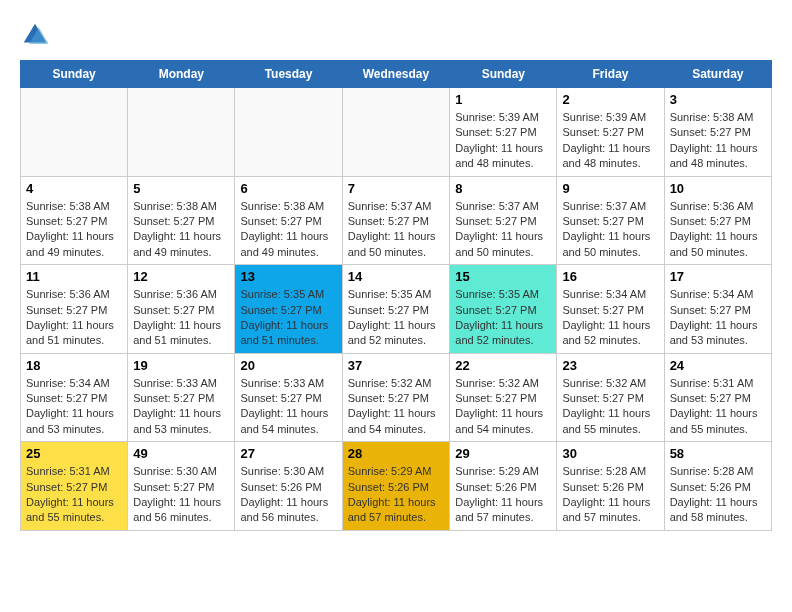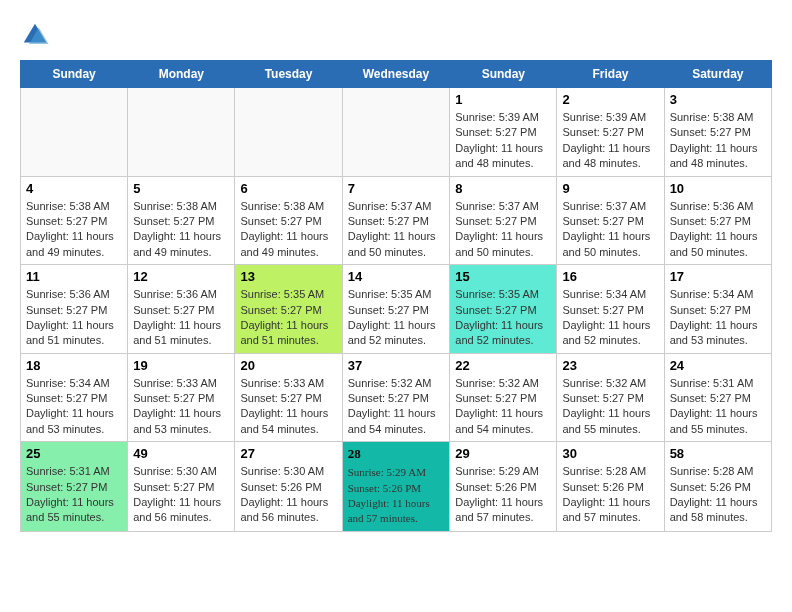--- a/index.html
+++ b/index.html
@@ -204,21 +204,21 @@
 Daylight: 11 hours
 and 51 minutes.</div>
         </td>
         <td style="background: rgb(255, 255, 255);">
           <div class="day-number">12</div>
           <div class="day-info" style="white-space: pre-line;">Sunrise: 5:36 AM
 Sunset: 5:27 PM
 Daylight: 11 hours
 and 51 minutes.</div>
         </td>
-        <td style="background: #bef264;">
+        <td style="background: #0ea5e9;">
           <div class="day-number">13</div>
           <div class="day-info" style="white-space: pre-line;">Sunrise: 5:35 AM
 Sunset: 5:27 PM
 Daylight: 11 hours
 and 51 minutes.</div>
         </td>
         <td style="background: rgb(255, 255, 255);">
           <div class="day-number">14</div>
           <div class="day-info" style="white-space: pre-line;">Sunrise: 5:35 AM
 Sunset: 5:27 PM
@@ -292,42 +292,42 @@
         </td>
         <td>
           <div class="day-number">24</div>
           <div class="day-info" style="white-space: pre-line;">Sunrise: 5:31 AM
 Sunset: 5:27 PM
 Daylight: 11 hours
 and 55 minutes.</div>
         </td>
       </tr>
       <tr class="week">
-        <td style="background: #86efac;">
+        <td style="background: #fde047;">
           <div class="day-number">25</div>
           <div class="day-info" style="white-space: pre-line;">Sunrise: 5:31 AM
 Sunset: 5:27 PM
 Daylight: 11 hours
 and 55 minutes.</div>
         </td>
         <td style="background: rgb(255, 255, 255);">
           <div class="day-number">49</div>
           <div class="day-info" style="white-space: pre-line;">Sunrise: 5:30 AM
 Sunset: 5:27 PM
 Daylight: 11 hours
 and 56 minutes.</div>
         </td>
         <td style="background: rgb(255, 255, 255);">
           <div class="day-number">27</div>
           <div class="day-info" style="white-space: pre-line;">Sunrise: 5:30 AM
 Sunset: 5:26 PM
 Daylight: 11 hours
 and 56 minutes.</div>
         </td>
-        <td style="background: #14b8a6; font-family: Liberation Serif, serif;">
+        <td style="background: #eab308;">
           <div class="day-number">28</div>
           <div class="day-info" style="white-space: pre-line;">Sunrise: 5:29 AM
 Sunset: 5:26 PM
 Daylight: 11 hours
 and 57 minutes.</div>
         </td>
         <td style="background: rgb(255, 255, 255);">
           <div class="day-number">29</div>
           <div class="day-info" style="white-space: pre-line;">Sunrise: 5:29 AM
 Sunset: 5:26 PM

